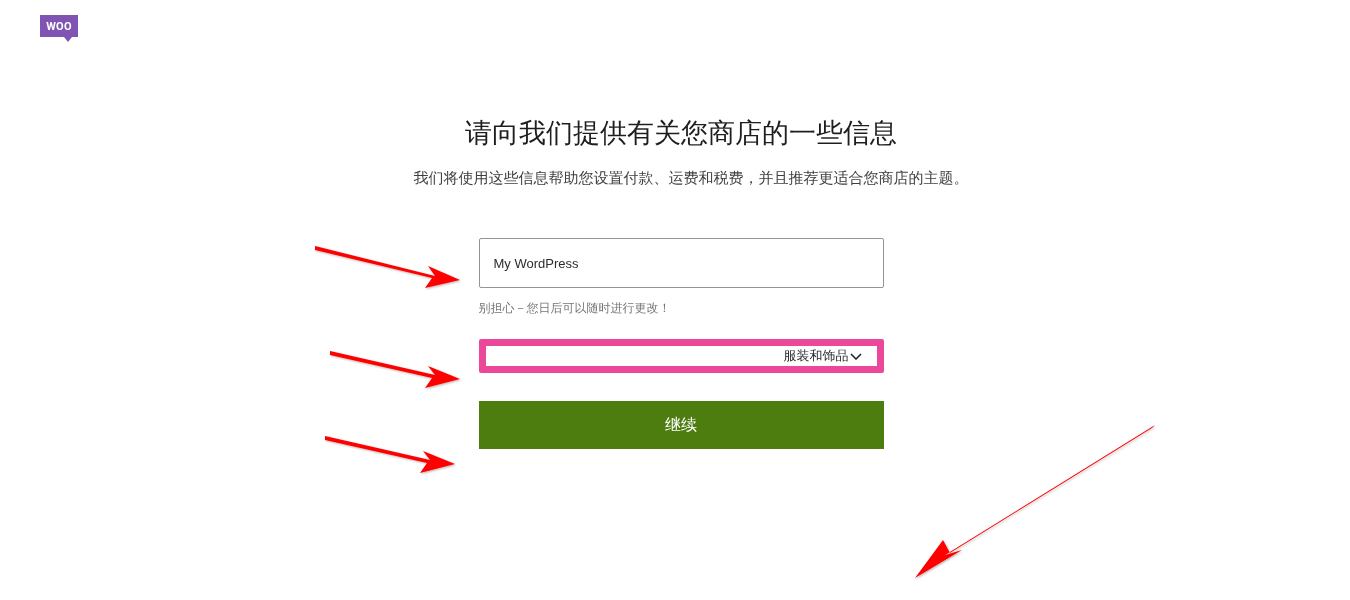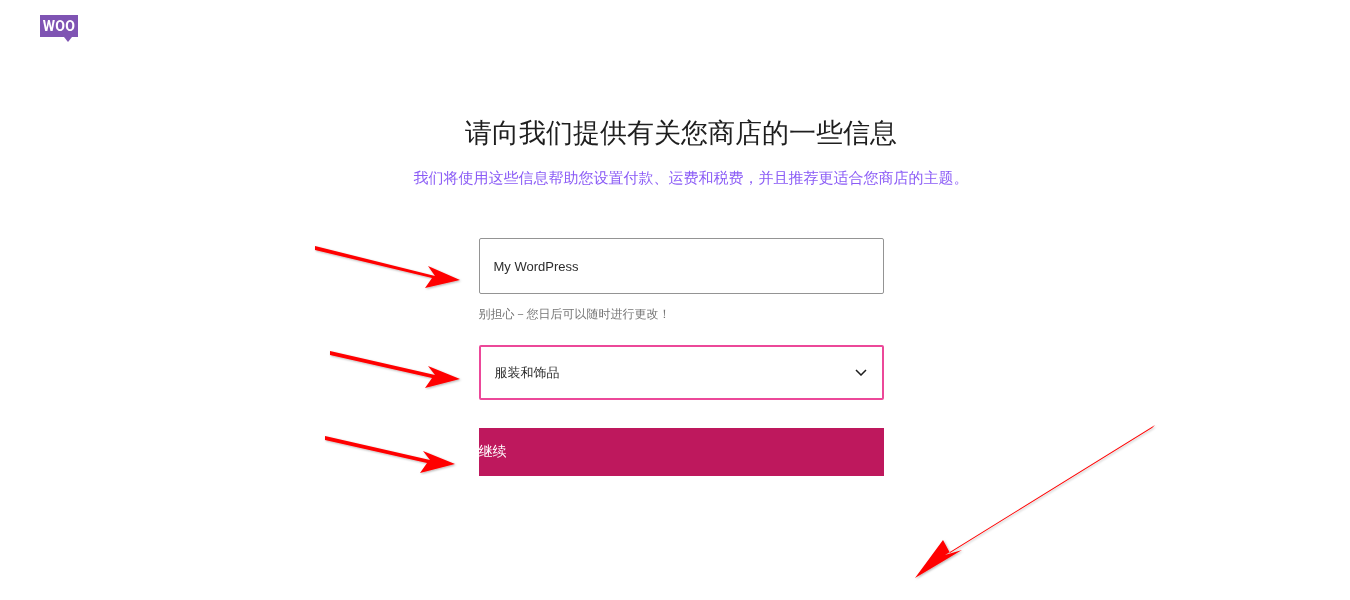--- a/index.html
+++ b/index.html
@@ -20,21 +20,21 @@
       top: 15px;
       left: 40px;
       width: 38px;
       height: 22px;
       background: #7f54b3;
       border-radius: 0;
       display: flex;
       align-items: center;
       justify-content: center;
       color: #ffffff;
-      font-size: 14px;
+      font-size: 11px;
       font-weight: bold;
       letter-spacing: 0.3px;
     }
     .woo-logo::after {
       content: '';
       position: absolute;
       bottom: -5px;
       right: 6px;
       width: 0;
       height: 0;
@@ -50,21 +50,21 @@
       text-align: center;
     }
     .page-title {
       font-size: 27px;
       font-weight: 500;
       color: #1e1e1e;
       margin-bottom: 18px;
     }
     .page-subtitle {
       font-size: 15px;
-      color: #8b5cf6;
+      color: #404040;
       margin-bottom: 50px;
       margin-left: 20px;
     }
     .form-container {
       width: 405px;
       margin: 0 auto;
       text-align: left;
     }
     .field-group {
       margin-bottom: 22px;
@@ -74,42 +74,42 @@
       color: #2c2c2c;
       margin-bottom: 10px;
       display: block;
     }
     .required-asterisk {
       color: #cc1818;
       margin-left: 4px;
     }
     .text-input {
       width: 100%;
-      height: 56px;
+      height: 50px;
       padding: 10px 14px;
       font-size: 13px;
       color: #2c2c2c;
       border: 1px solid #949494;
       border-radius: 2px;
       background: #ffffff;
       outline: none;
     }
     .select-input {
       width: 100%;
-      height: 55px;
+      height: 27px;
       padding: 10px 14px;
       font-size: 13px;
       color: #2c2c2c;
-      border: 2px solid #ec4899;
+      border: 7px solid #ec4899;
       border-radius: 2px;
       background: #ffffff;
       outline: none;
       display: flex;
       align-items: center;
-      justify-content: space-between;
+      justify-content: flex-end;
       cursor: pointer;
     }
     .chevron-icon {
       width: 14px;
       height: 14px;
       display: flex;
       align-items: center;
       justify-content: center;
     }
     .chevron-icon svg {
@@ -117,28 +117,29 @@
       height: 7px;
     }
     .hint-text {
       font-size: 12px;
       color: #757575;
       margin-top: 12px;
     }
     .continue-button {
       width: 100%;
       height: 48px;
-      background: #be185d;
+      background: #4d7c0f;
       color: #ffffff;
       border: none;
-      font-size: 14px;
+      font-size: 16px;
       cursor: pointer;
       margin-top: 28px;
       display: flex;
       align-items: center;
+      justify-content: center;
     }
     .arrow-annotation {
       position: absolute;
       pointer-events: none;
     }
   </style>
 </head>
 <body>
 
 <div class="woo-logo">

